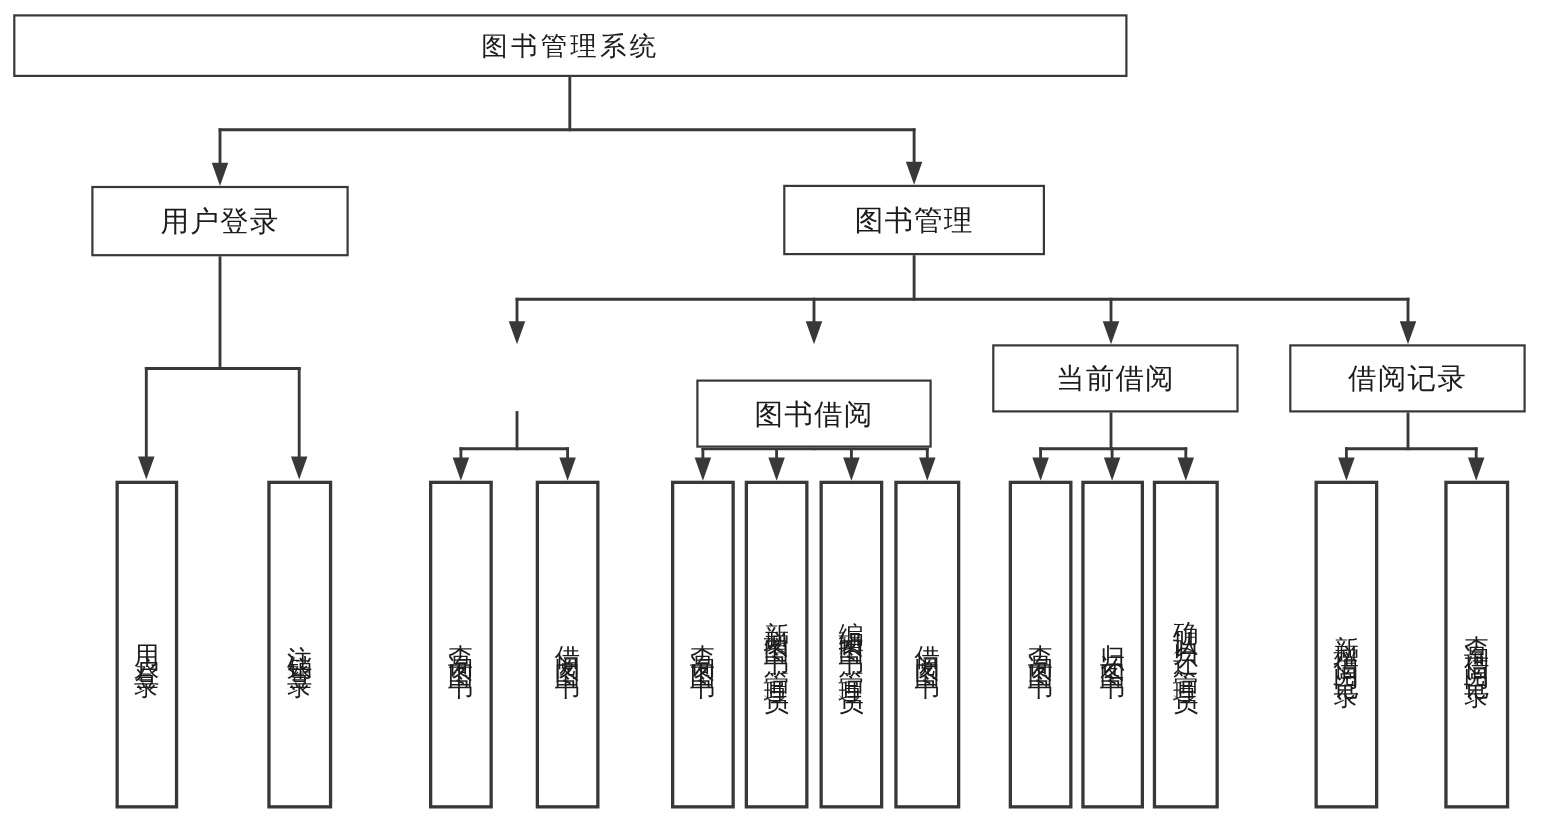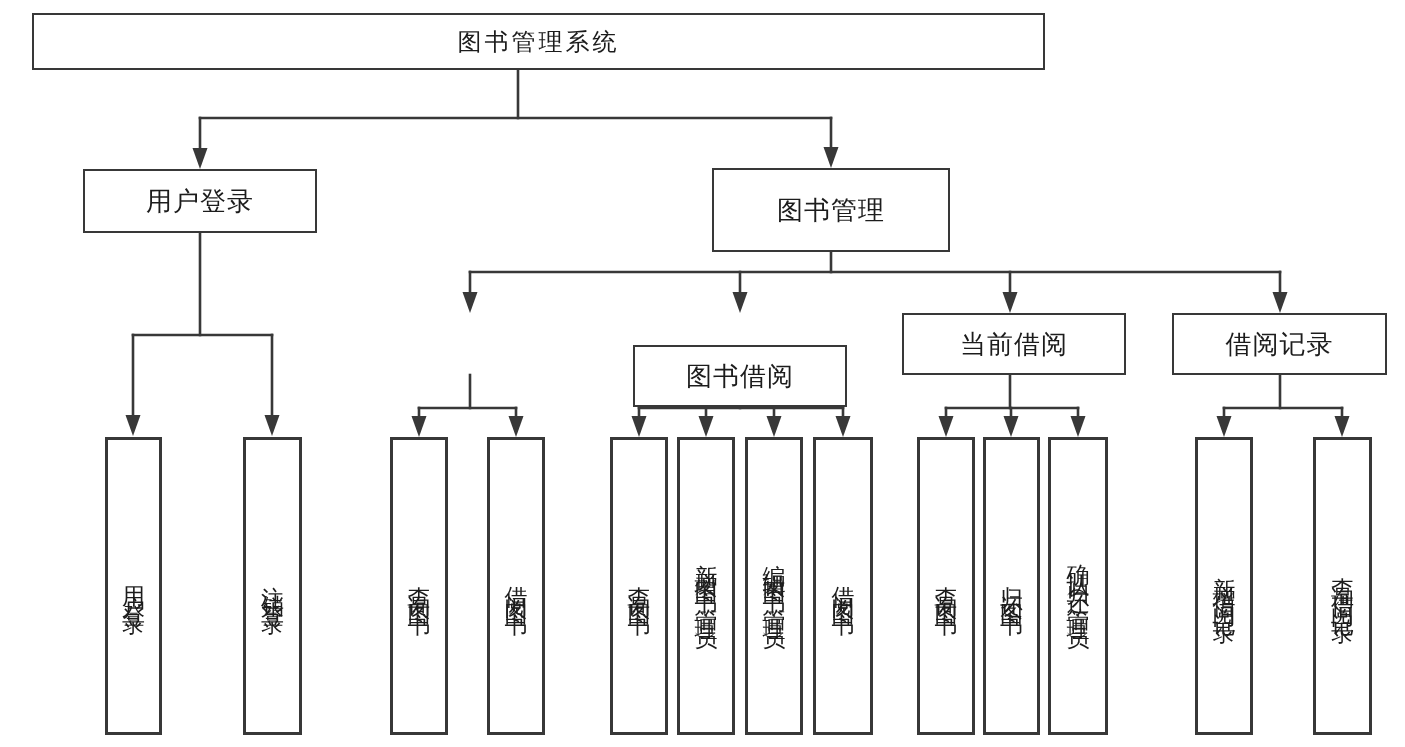--- a/index.html
+++ b/index.html
@@ -100,28 +100,28 @@
       <line x1="1078" y1="408" x2="1078" y2="419" stroke="#383838" stroke-width="2.6" stroke-linecap="square"></line>
       <polygon points="1070.5,416 1085.5,416 1078,437" fill="#383838"></polygon>
       <line x1="1280" y1="375" x2="1280" y2="408" stroke="#383838" stroke-width="2.6" stroke-linecap="square"></line>
       <line x1="1224" y1="408" x2="1342" y2="408" stroke="#383838" stroke-width="2.6" stroke-linecap="square"></line>
       <line x1="1224" y1="408" x2="1224" y2="419" stroke="#383838" stroke-width="2.6" stroke-linecap="square"></line>
       <polygon points="1216.5,416 1231.5,416 1224,437" fill="#383838"></polygon>
       <line x1="1342" y1="408" x2="1342" y2="419" stroke="#383838" stroke-width="2.6" stroke-linecap="square"></line>
       <polygon points="1334.5,416 1349.5,416 1342,437" fill="#383838"></polygon>
     </svg>
 
-  <div class="box lv1" style="left:12px; top:13px; width:1013px; height:57px;margin-left:20px;">
+  <div class="box lv1" style="left:12px; top:13px; width:1013px; height:57px;">
     <span>图书管理系统</span>
   </div>
 
   <div class="box lv2" style="left:83px; top:169px; width:234px; height:64px;">
     <span>用户登录</span>
   </div>
-  <div class="box lv2" style="left:712px; top:168px; width:238px; height:84px;">
+  <div class="box lv2" style="left:712px; top:168px; width:238px; height:64px;">
     <span>图书管理</span>
   </div>
 
   <div class="box lv3" style="left:633px; top:313px; width:214px; height:62px;margin-top:32px;">
     <span>图书借阅</span>
   </div>
   <div class="box lv3" style="left:902px; top:313px; width:224px; height:62px;">
     <span>当前借阅</span>
   </div>
   <div class="box lv3" style="left:1172px; top:313px; width:215px; height:62px;">

